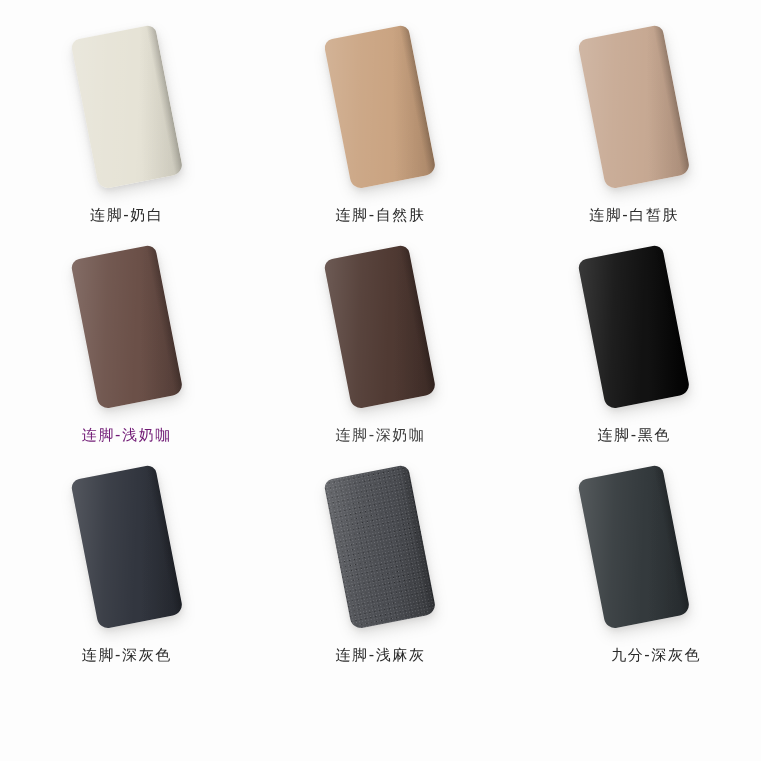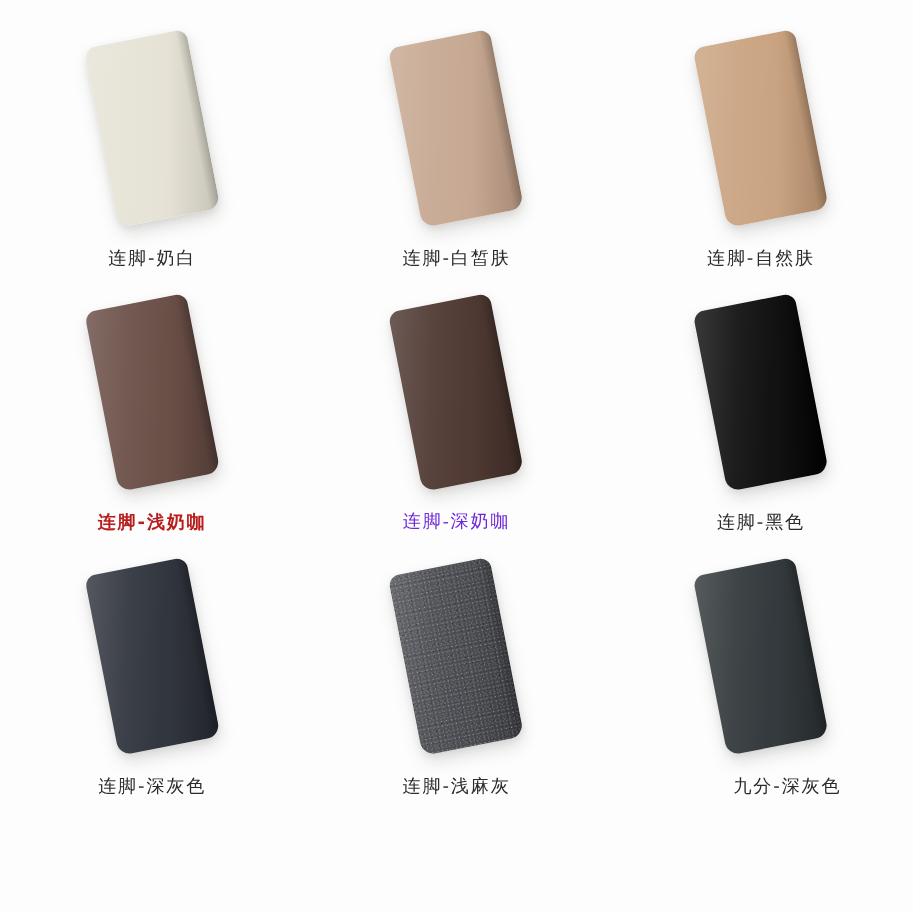--- a/index.html
+++ b/index.html
@@ -119,52 +119,52 @@
     <div class="chip-stage">
       <div class="chip" style="background: linear-gradient(100deg, rgb(230, 227, 214) 0%, rgb(230, 227, 214) 62%, rgb(211, 208, 194) 100%);">
         
       </div>
     </div>
     <div class="chip-label" style="color: rgb(43, 43, 43);">连脚-奶白</div>
   </div>
 
   <div class="swatch-cell">
     <div class="chip-stage">
+      <div class="chip" style="background: linear-gradient(100deg, rgb(202, 164, 130) 0%, rgb(202, 164, 130) 62%, rgb(178, 140, 108) 100%);">
+        
+      </div>
+    </div>
+    <div class="chip-label" style="color: rgb(43, 43, 43);">连脚-自然肤</div>
+  </div>
+
+  <div class="swatch-cell">
+    <div class="chip-stage">
       <div class="chip" style="background: linear-gradient(100deg, rgb(199, 169, 147) 0%, rgb(199, 169, 147) 62%, rgb(176, 145, 124) 100%);">
         
       </div>
     </div>
     <div class="chip-label" style="color: rgb(43, 43, 43);">连脚-白皙肤</div>
   </div>
 
   <div class="swatch-cell">
     <div class="chip-stage">
-      <div class="chip" style="background: linear-gradient(100deg, rgb(202, 164, 130) 0%, rgb(202, 164, 130) 62%, rgb(178, 140, 108) 100%);">
-        
-      </div>
-    </div>
-    <div class="chip-label" style="color: rgb(43, 43, 43);">连脚-自然肤</div>
-  </div>
-
-  <div class="swatch-cell">
-    <div class="chip-stage">
       <div class="chip" style="background: linear-gradient(100deg, rgb(107, 80, 72) 0%, rgb(107, 80, 72) 62%, rgb(85, 62, 56) 100%);">
         
       </div>
     </div>
-    <div class="chip-label" style="color: #b91c1c; font-weight: bold;">连脚-浅奶咖</div>
+    <div class="chip-label" style="color: #701a75;">连脚-浅奶咖</div>
   </div>
 
   <div class="swatch-cell">
     <div class="chip-stage">
       <div class="chip" style="background: linear-gradient(100deg, rgb(80, 58, 51) 0%, rgb(80, 58, 51) 62%, rgb(61, 43, 38) 100%);">
         
       </div>
     </div>
-    <div class="chip-label" style="color: #6d28d9; font-family: Liberation Serif, serif;">连脚-深奶咖</div>
+    <div class="chip-label" style="color: #404040;">连脚-深奶咖</div>
   </div>
 
 
   <div class="swatch-cell">
     <div class="chip-stage">
       <div class="chip" style="background: linear-gradient(100deg, rgb(18, 18, 18) 0%, rgb(18, 18, 18) 62%, rgb(0, 0, 0) 100%);">
         
       </div>
     </div>
     <div class="chip-label" style="color: rgb(43, 43, 43);">连脚-黑色</div>

